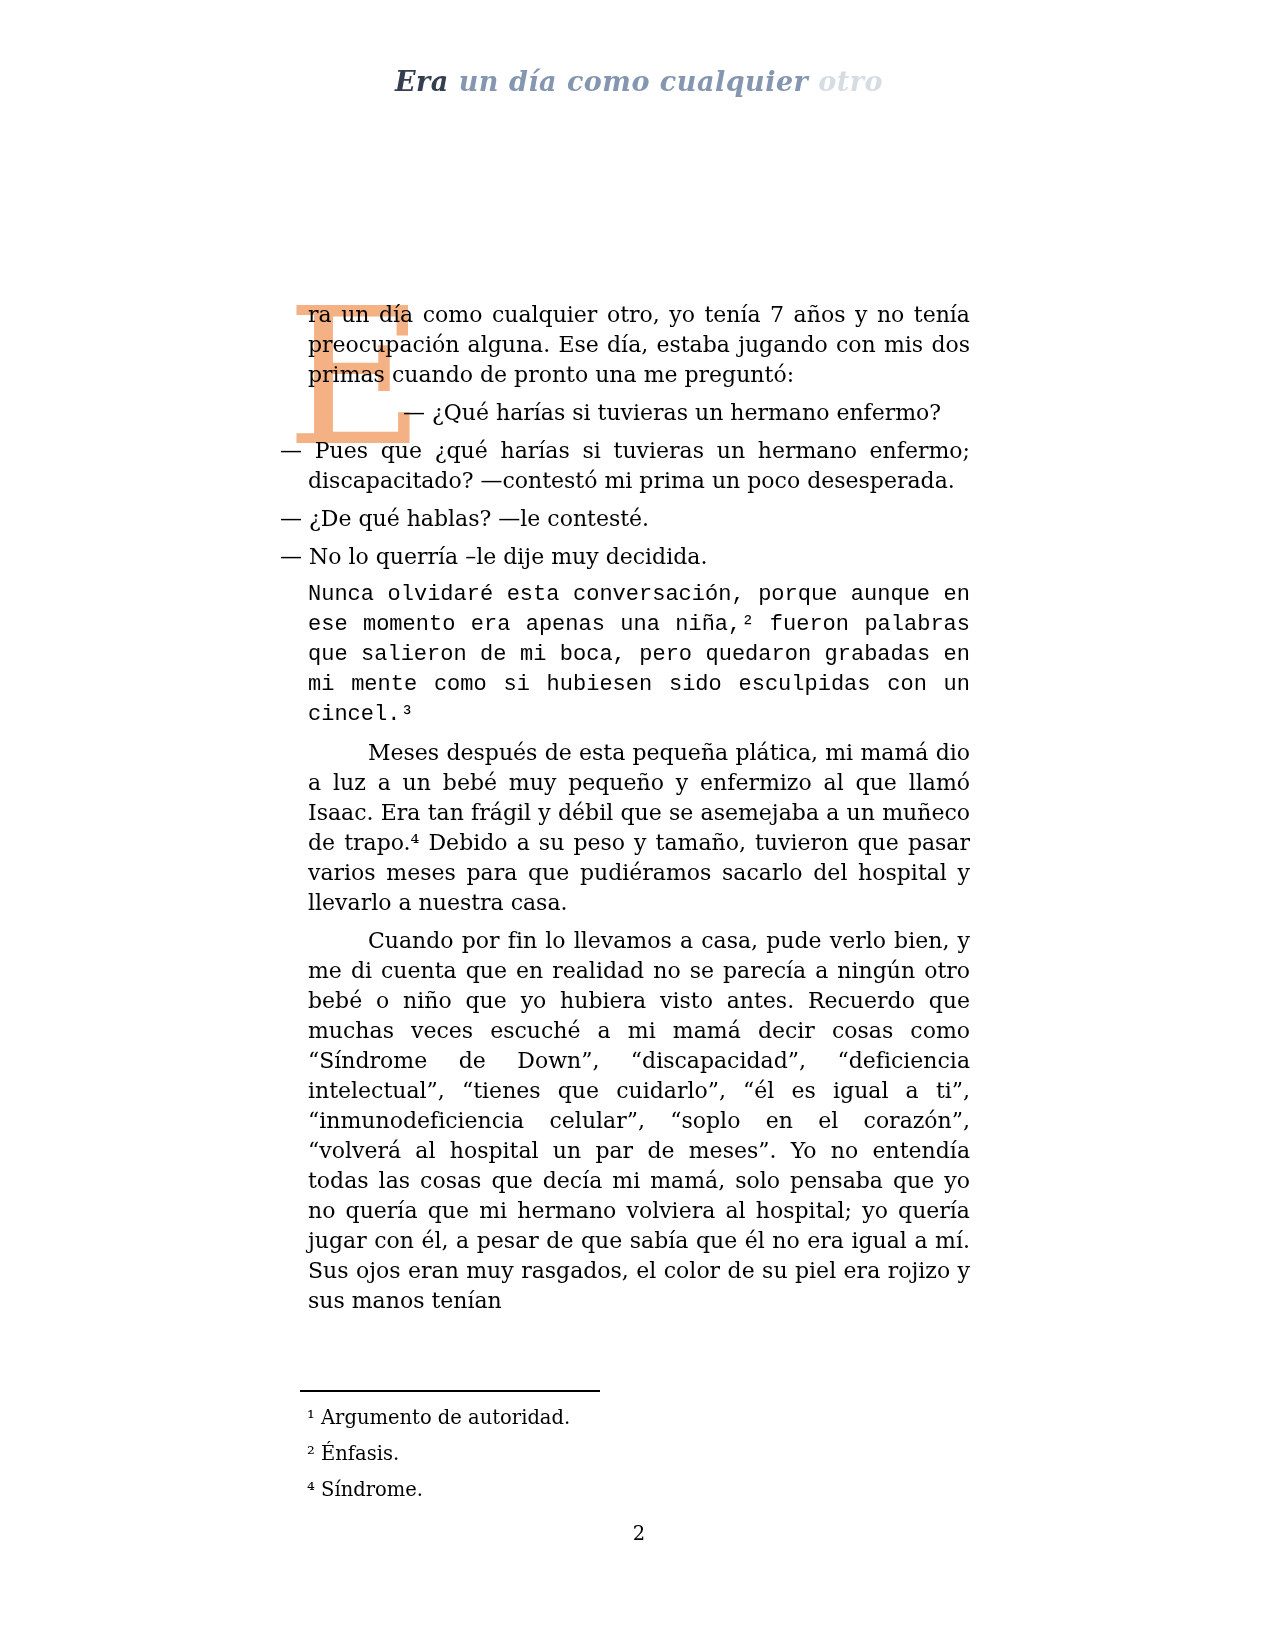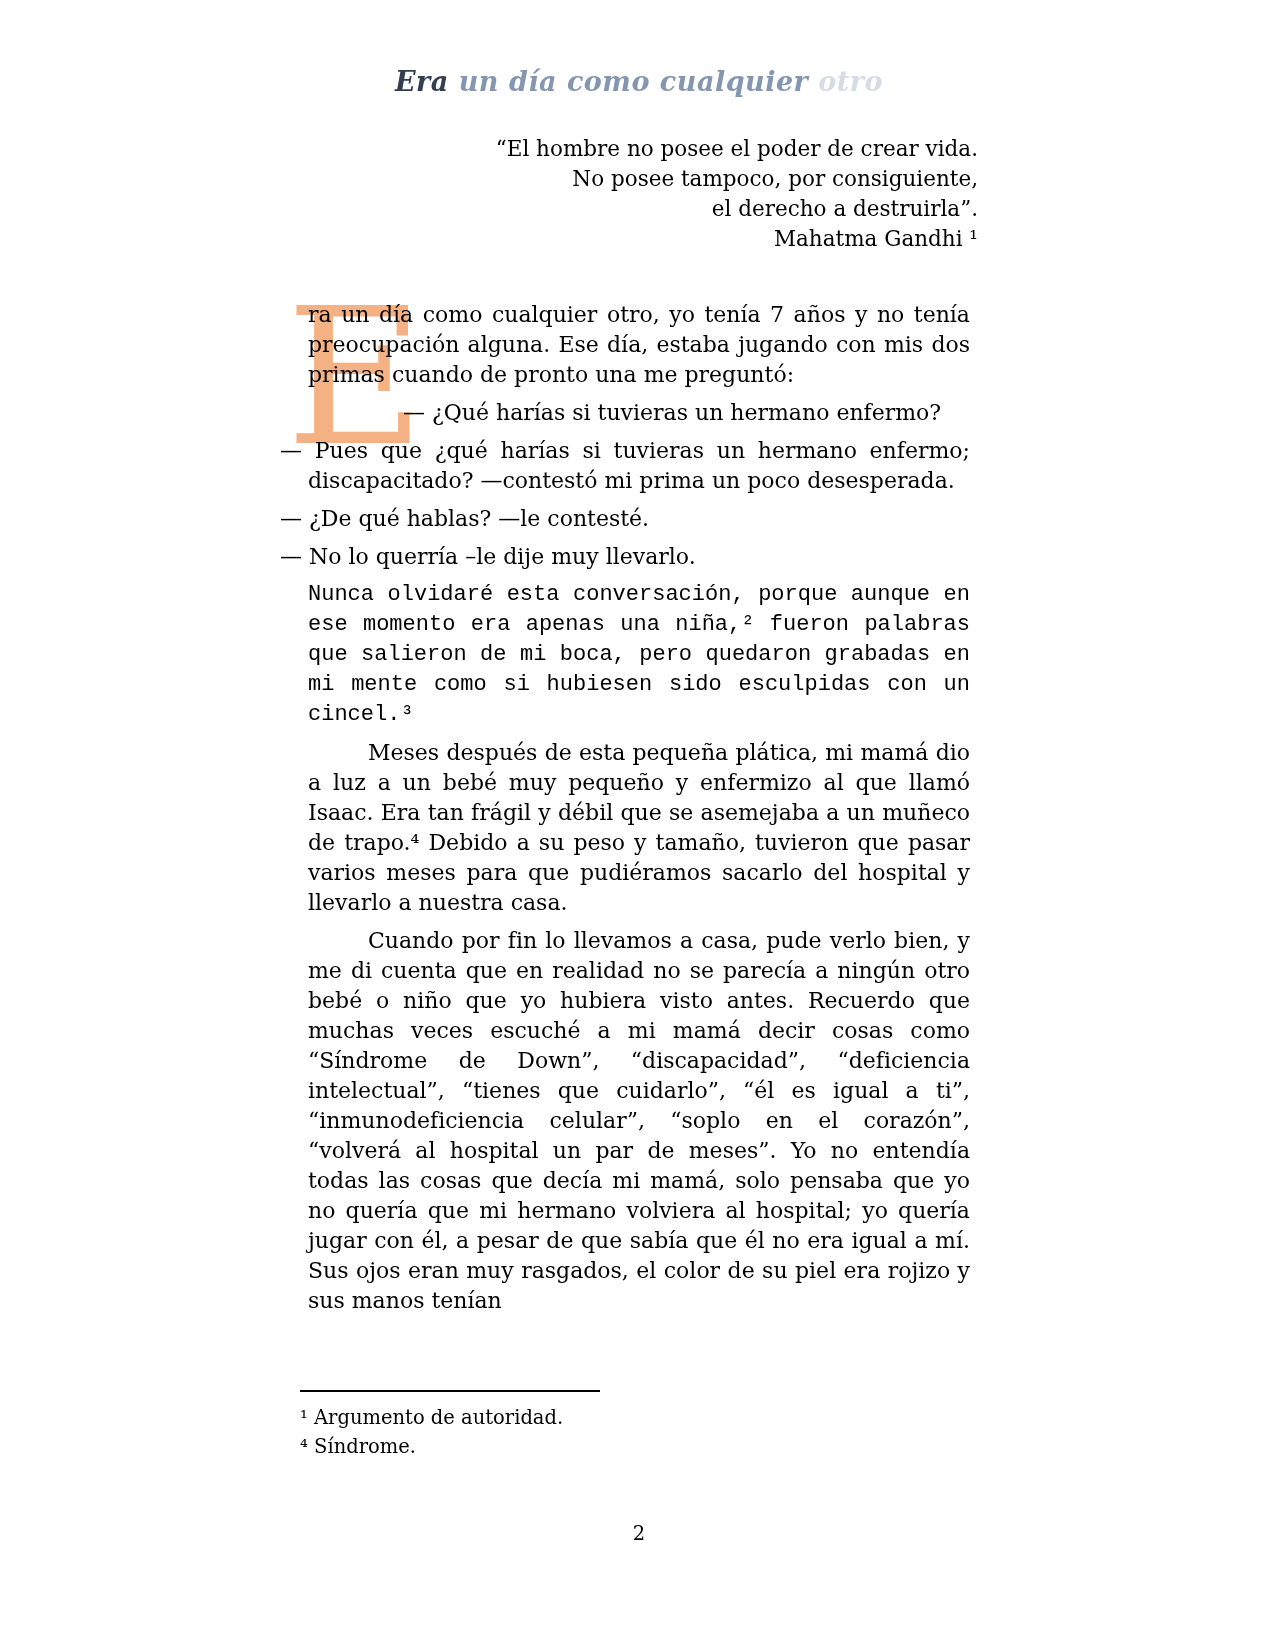--- a/index.html
+++ b/index.html
@@ -54,57 +54,52 @@
   
   .footnotes{
     position:absolute;top:1390px;left:300px;width:678px;
     font-size:19.5px;line-height:29px;
   }
   .fn-separator{
     width:300px;height:0;
     border-top:2px solid #000;
     margin:0 0 11px 0;
   }
-  .fn-line{margin:0;}
+  .fn-line{margin:7px;}
   .fn-marker{font-size:19.5px;}
   
   .page-number{
     position:absolute;top:1522px;left:300px;width:678px;
     text-align:center;
     font-size:19.5px;
   }
 </style>
 </head>
 <body>
 
 <div class="page">
 
   <div class="running-head"><span class="rh-dark">Era</span><span class="rh-mid"> un día como cualquier</span><span class="rh-light"> otro</span></div>
 
-  <div class="epigraph">
-    <div>“El hombre no posee el poder de crear vida.</div>
-    <div>No posee tampoco, por consiguiente,</div>
-    <div>el derecho a destruirla”.</div>
-    <div>Mahatma Gandhi ¹</div>
-  </div>
 
   <div class="dropcap">E</div>
 
   <div class="main">
     <p class="p-opening">ra un día como cualquier otro, yo tenía 7 años y no tenía preocupación alguna. Ese día, estaba jugando con mis dos primas cuando de pronto una me preguntó:</p>
     <p class="dlg dlg-first">— ¿Qué harías si tuvieras un hermano enfermo?</p>
     <p class="dlg dlg-hang">— Pues que ¿qué harías si tuvieras un hermano enfermo; discapacitado? —contestó mi prima un poco desesperada.</p>
     <p class="dlg dlg-hang">— ¿De qué hablas? —le contesté.</p>
-    <p class="dlg dlg-hang dlg-last">— No lo querría –le dije muy llevarlo.</p>
+    <p class="dlg dlg-hang dlg-last">— No lo querría –le dije muy decidida.</p>
     <p class="p-noindent">Nunca olvidaré esta conversación, porque aunque en ese momento era apenas una niña,² fueron palabras que salieron de mi boca, pero quedaron grabadas en mi mente como si hubiesen sido esculpidas con un cincel.³</p>
     <p class="p-indent">Meses después de esta pequeña plática, mi mamá dio a luz a un bebé muy pequeño y enfermizo al que llamó Isaac. Era tan frágil y débil que se asemejaba a un muñeco de trapo.⁴ Debido a su peso y tamaño, tuvieron que pasar varios meses para que pudiéramos sacarlo del hospital y llevarlo a nuestra casa.</p>
     <p class="p-indent">Cuando por fin lo llevamos a casa, pude verlo bien, y me di cuenta que en realidad no se parecía a ningún otro bebé o niño que yo hubiera visto antes. Recuerdo que muchas veces escuché a mi mamá decir cosas como “Síndrome de Down”, “discapacidad”, “deficiencia intelectual”, “tienes que cuidarlo”, “él es igual a ti”, “inmunodeficiencia celular”, “soplo en el corazón”, “volverá al hospital un par de meses”. Yo no entendía todas las cosas que decía mi mamá, solo pensaba que yo no quería que mi hermano volviera al hospital; yo quería jugar con él, a pesar de que sabía que él no era igual a mí. Sus ojos eran muy rasgados, el color de su piel era rojizo y sus manos tenían</p>
   </div>
 
   <div class="footnotes">
     <div class="fn-separator"></div>
     <p class="fn-line"><span class="fn-marker">¹</span> <span>Argumento de autoridad.</span></p>
+    <p class="fn-line"><span class="fn-marker">²</span> <span>Énfasis.</span></p>
     <p class="fn-line"><span class="fn-marker">⁴</span> <span>Síndrome.</span></p>
   </div>
 
   <div class="page-number">2</div>
 
 </div>
 
 </body></html>

